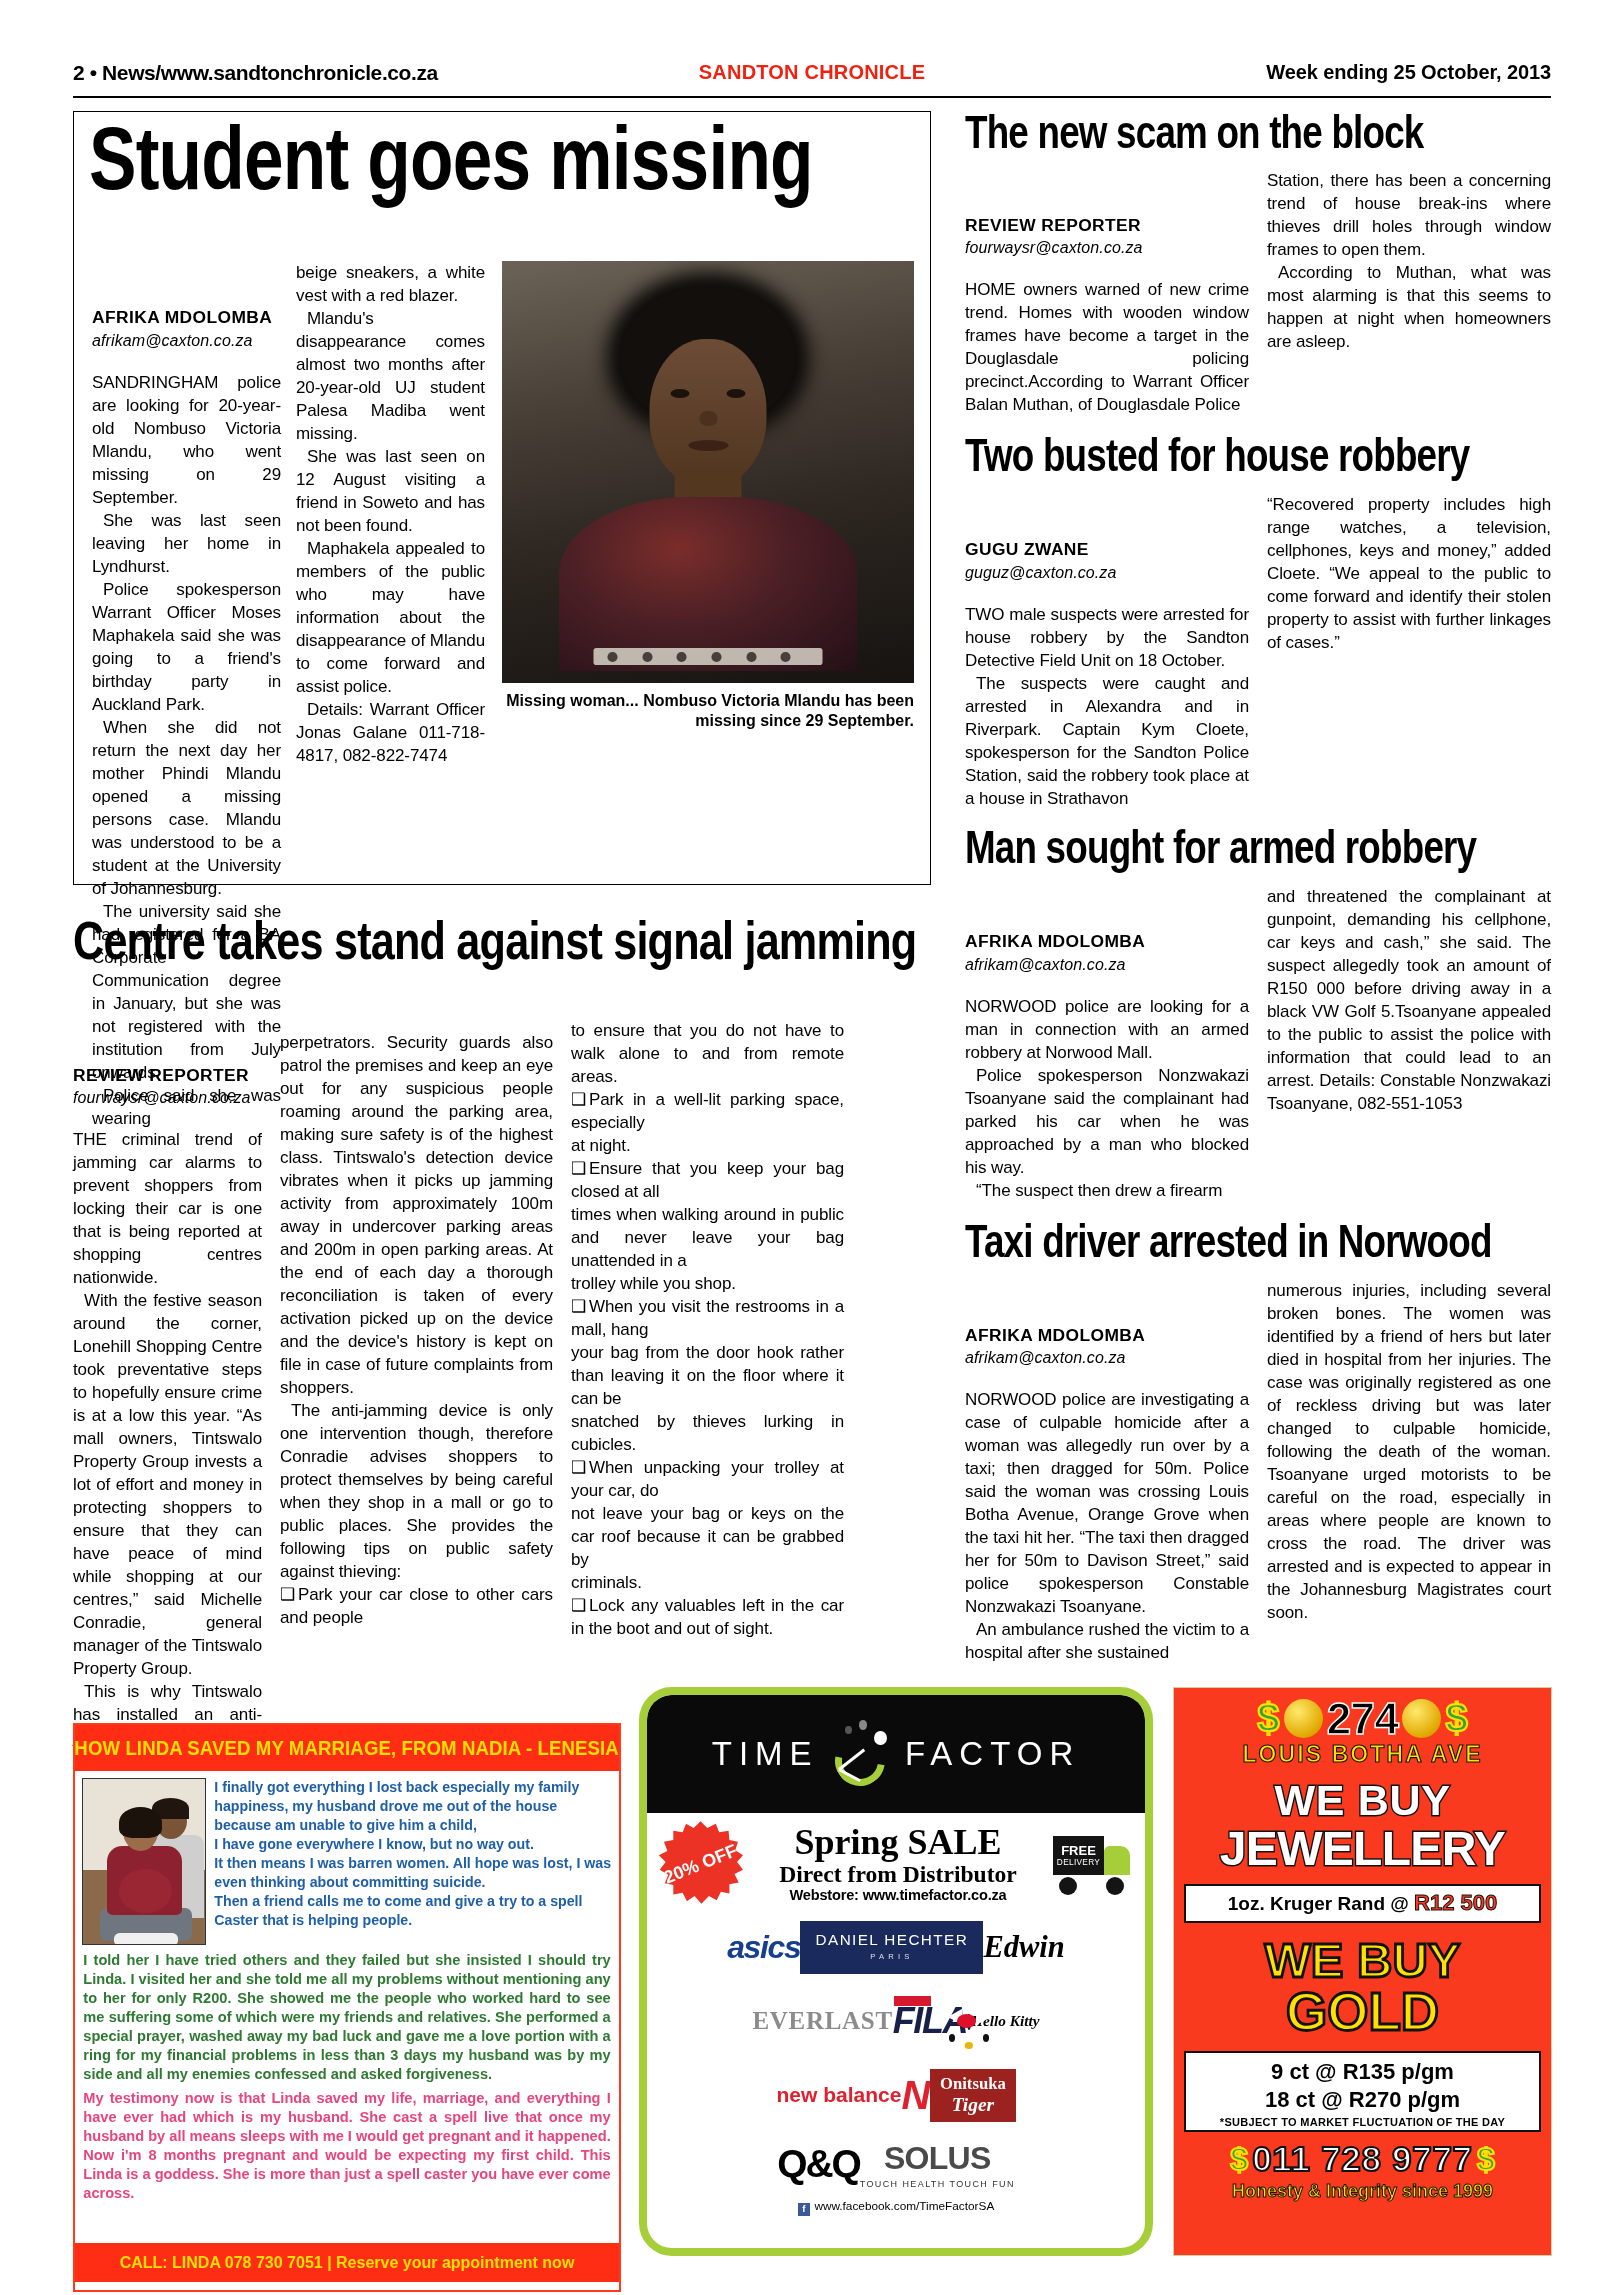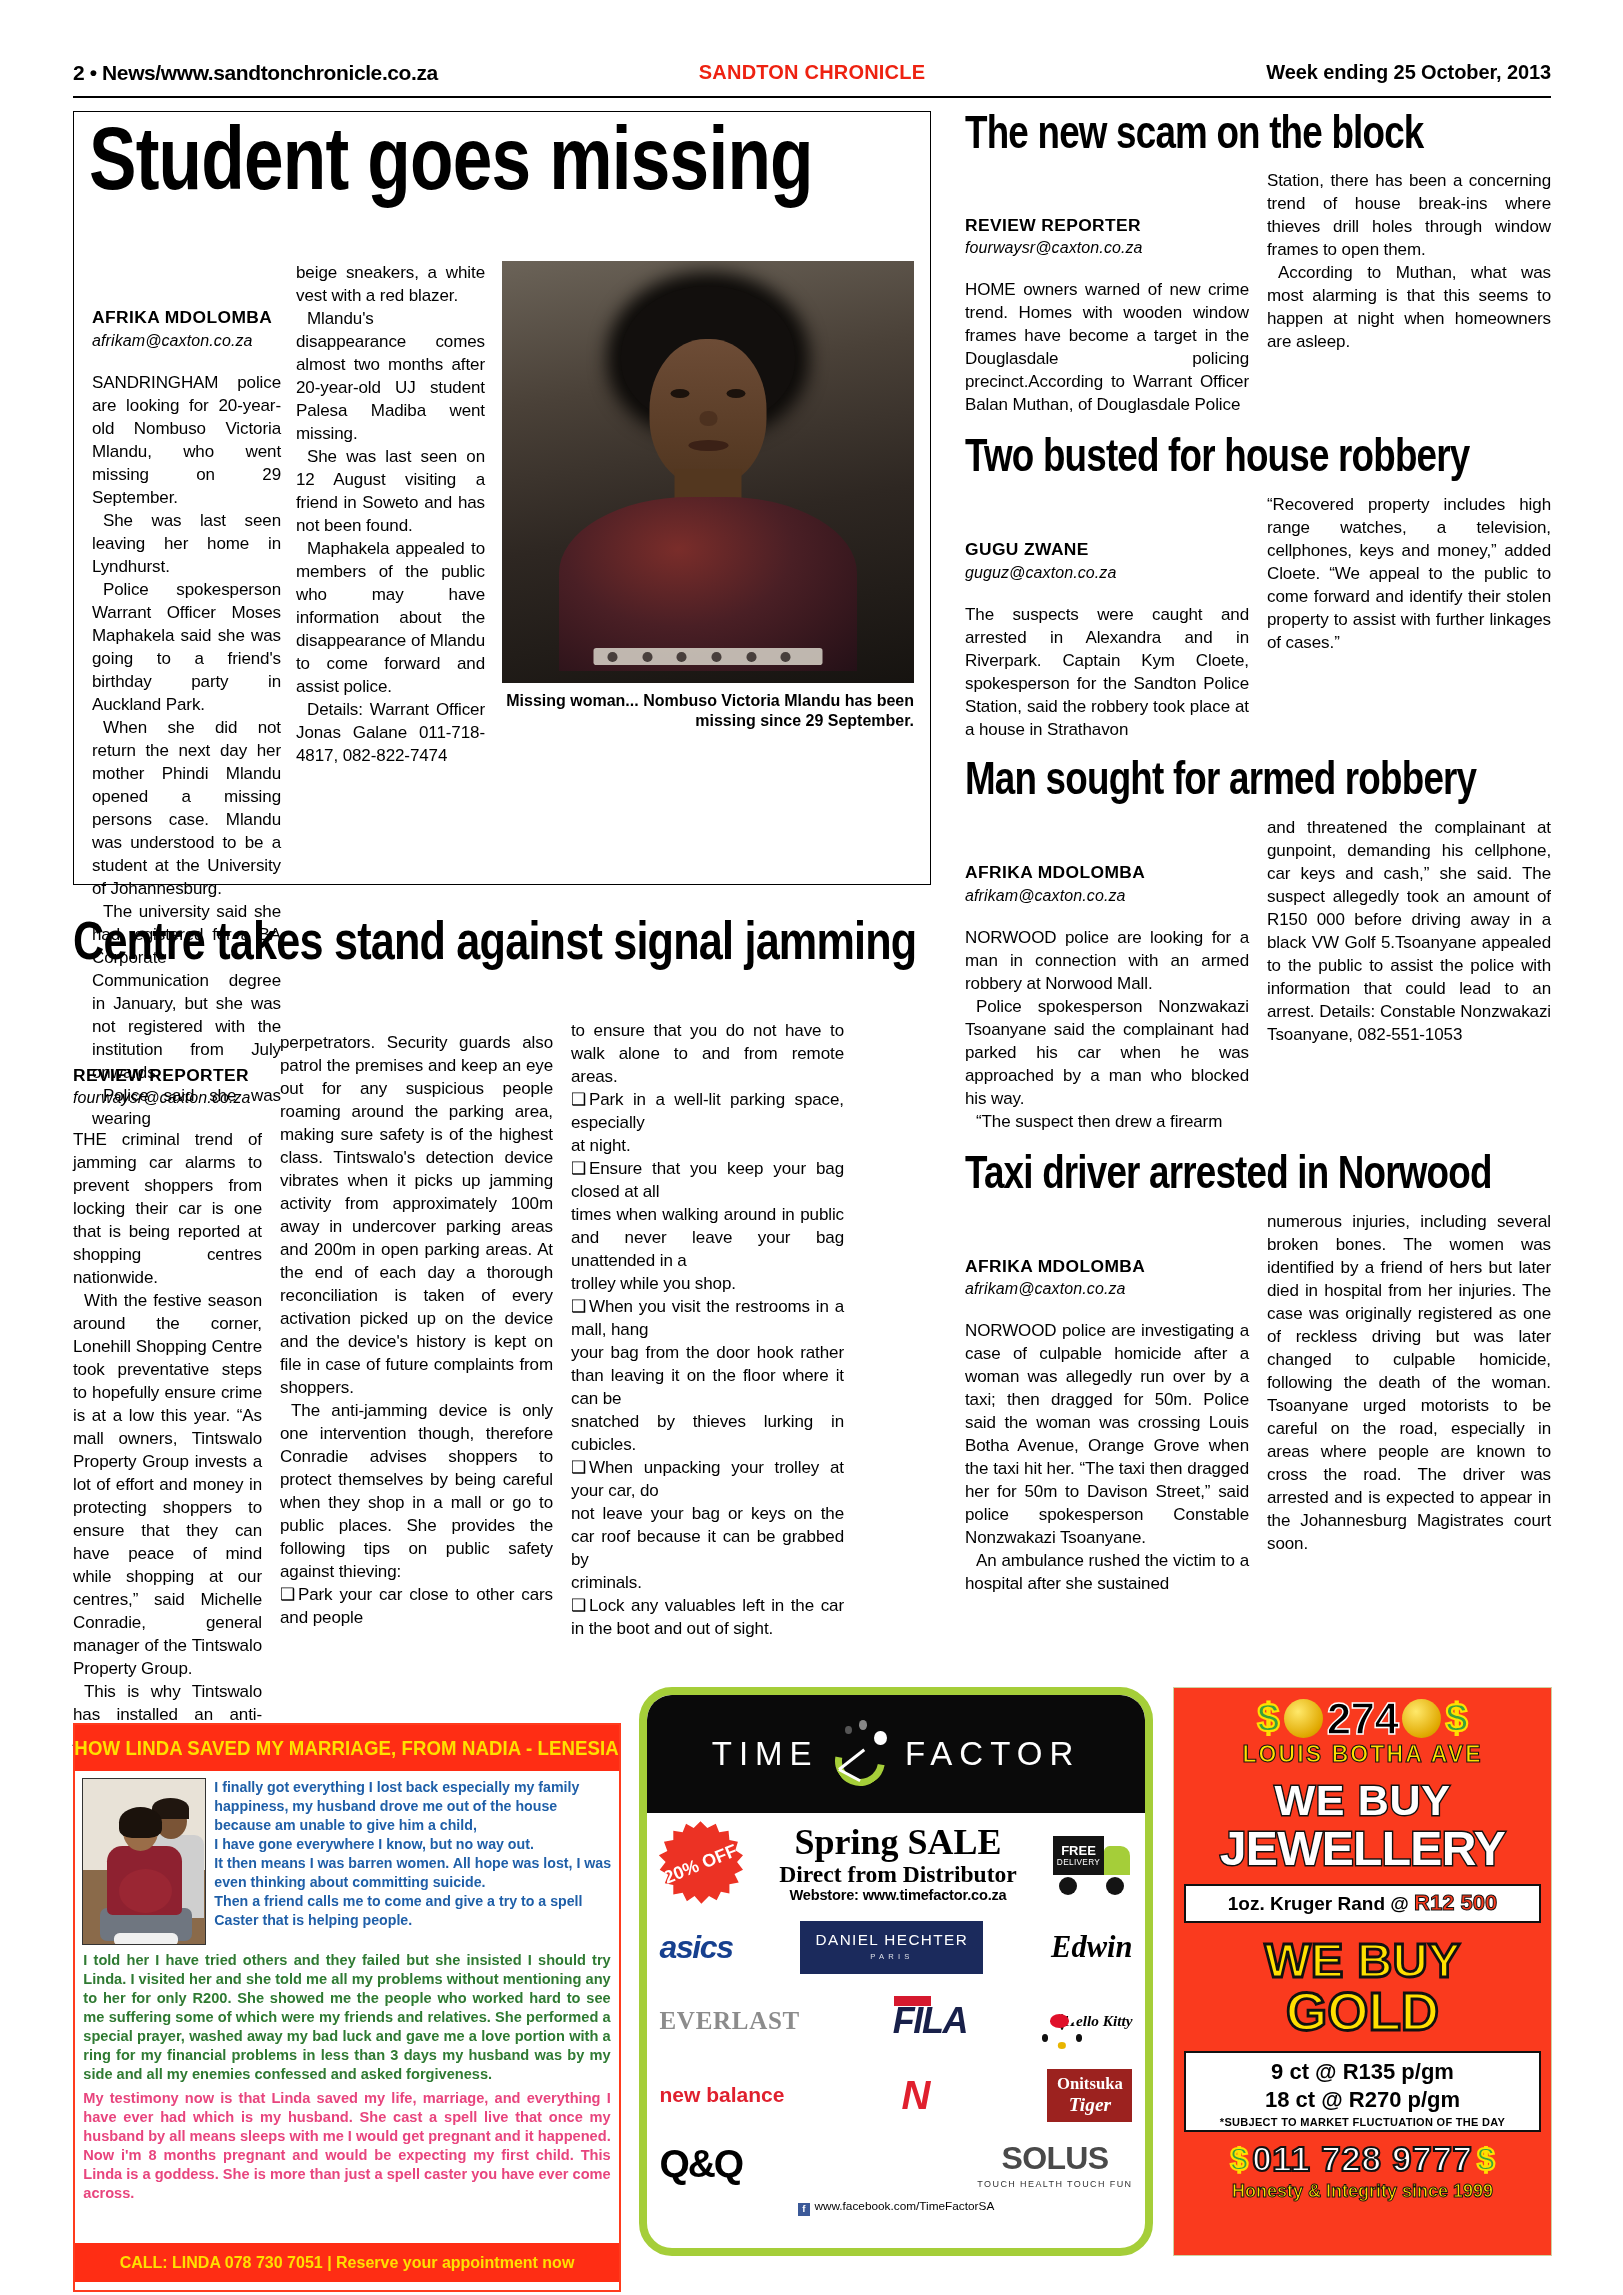--- a/index.html
+++ b/index.html
@@ -211,21 +211,21 @@
   .tf-sale .s2 { font-family:"Liberation Serif",serif; font-size:23.6px; font-weight:bold; line-height:26px; }
   .tf-sale .s3 { font-size:14.6px; font-weight:bold; letter-spacing:-0.2px; }
   .tf-truck { width:81px; height:67px; flex:none; position:relative;padding-left:43px; }
   .tf-tr-box { position:absolute; left:0; top:5.6px; width:51px; height:39px; background:#141414; display:flex; flex-direction:column; align-items:center; justify-content:center; }
   .tf-tr-box b { color:#fff; font-size:13px; line-height:13px; }
   .tf-tr-box i { color:#fff; font-size:8.3px; font-style:normal; letter-spacing:0.3px; }
   .tf-tr-cab { position:absolute; left:51px; top:15.3px; width:26px; height:29px; background:#a5ce39; border-radius:5.6px 9.7px 0 0; }
   .tf-tr-w1, .tf-tr-w2 { position:absolute; bottom:2.8px; width:18px; height:18px; background:#141414; border-radius:50%; }
   .tf-tr-w1 { left:5.6px; } .tf-tr-w2 { left:53px; }
   .tf-brands { padding:4.2px 12.5px 0 12.5px; }
-  .tf-row { display:flex; align-items:center; justify-content:space-between; height:74px; }
+  .tf-row { display:flex; align-items:center; justify-content:center; height:74px; }
   .b-asics { color:#16408f; font-size:32px; font-weight:bold; font-style:italic; letter-spacing:-1.4px; }
   .b-dh { background:#1b2a5c; color:#fff; padding:9.7px 15.3px 12.5px 15.3px; text-align:center; }
   .b-dh .n { font-size:15.3px; letter-spacing:1.4px; }
   .b-dh .p { font-size:7.6px; letter-spacing:4.2px; opacity:.85; }
   .b-edwin { font-family:"Liberation Serif",serif; font-style:italic; font-size:30.5px; font-weight:bold; }
   .b-everlast { color:#8c8c8c; font-family:"Liberation Serif",serif; font-size:25px; font-weight:bold; letter-spacing:0.7px; }
   .b-fila { color:#18204a; font-size:36px; font-weight:bold; font-style:italic; letter-spacing:-1.4px; position:relative; }
   .b-fila::before { content:""; position:absolute; left:1.4px; top:-4.2px; width:37px; height:9.7px; background:#d6192e; }
   .b-hk { text-align:center; }
   .hk-face { width:60px; height:46px; border:2.1px solid #111; border-radius:46% 46% 48% 48%; position:relative; margin:0 auto; background:#fff;}
@@ -408,20 +408,21 @@
     </div>
   </div>
 
   <div class="art" style="margin-top:18px;">
     <div class="hed hed-two">Two busted for house robbery</div>
     <div class="art-cols" style="margin-top:16.7px;">
       <div class="art-col">
         <div class="byline">GUGU ZWANE</div>
         <div class="email">guguz@caxton.co.za</div>
         <div class="bodytxt" style="margin-top:21px;">
+          <p>TWO male suspects were arrested for house robbery by the Sandton Detective Field Unit on 18 October.</p>
           <p>The suspects were caught and arrested in Alexandra and in Riverpark. Captain Kym Cloete, spokesperson for the Sandton Police Station, said the robbery took place at a house in Strathavon</p>
         </div>
       </div>
       <div class="art-col">
         <div class="bodytxt">
           <p>“Recovered property includes high range watches, a television, cellphones, keys and money,” added Cloete. “We appeal to the public to come forward and identify their stolen property to assist with further linkages of cases.”</p>
         </div>
       </div>
     </div>
   </div>

